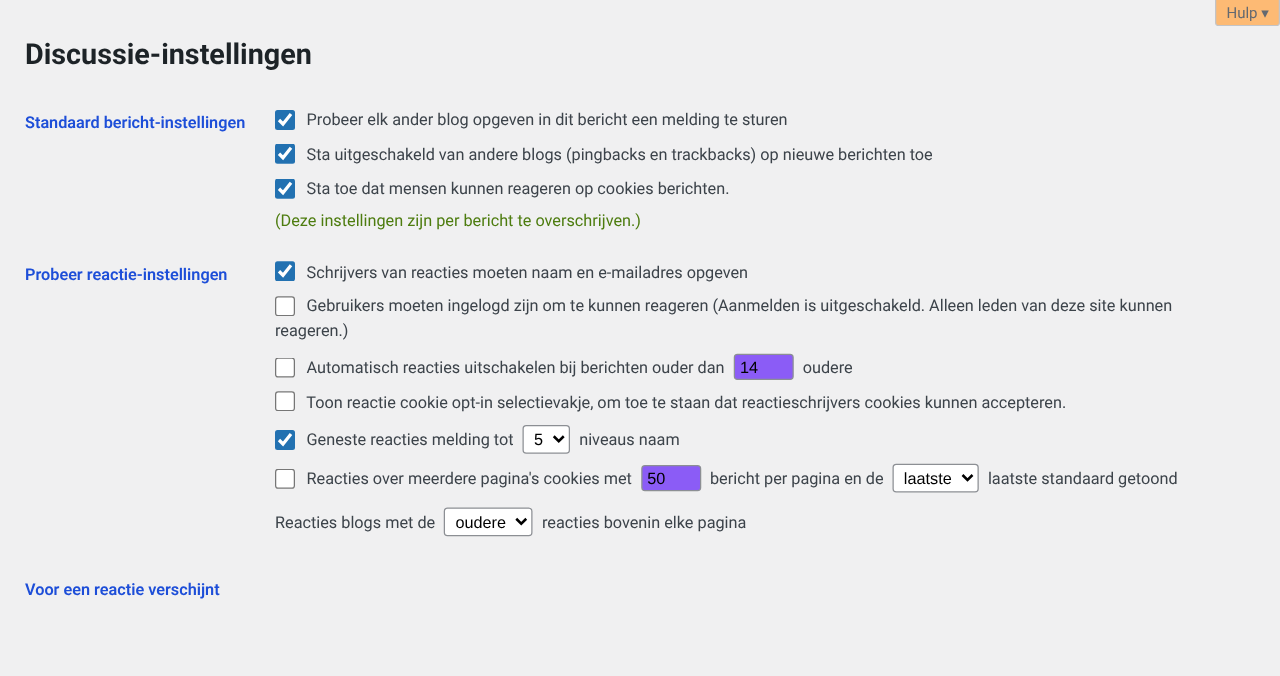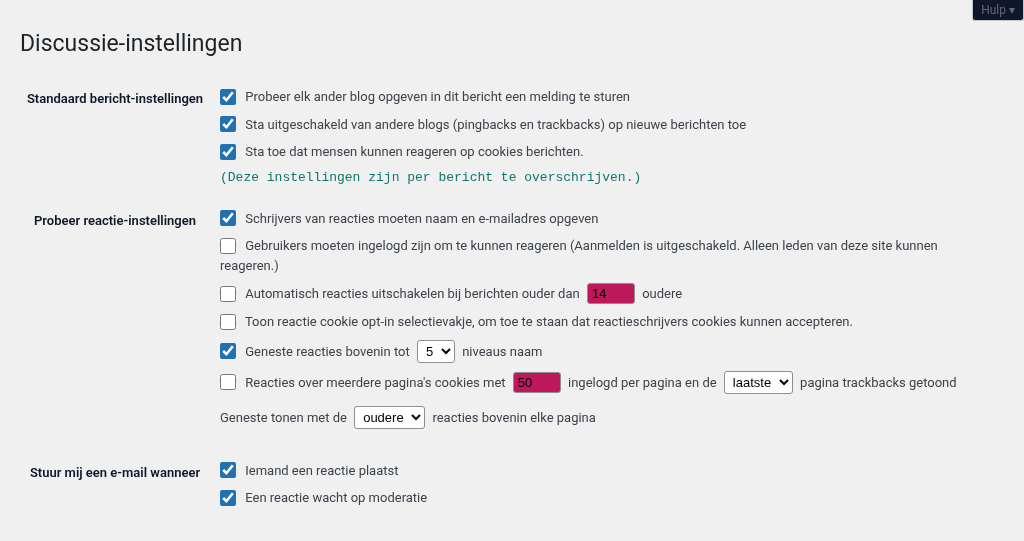--- a/index.html
+++ b/index.html
@@ -7,53 +7,53 @@
     margin: 0;
     font-family: -apple-system, BlinkMacSystemFont, "Segoe UI", Roboto, Arial, sans-serif;
     font-size: 13px;
     color: #3c434a;
     background: #f0f0f1;
     padding: 0 20px 20px 20px;
   }
   .top-bar { position: relative; height: 22px; }
   .help-btn {
     position: absolute; right: -20px; top: 0;
-    background: #0f172a; border: 1px solid #c3c4c7; border-top: none;
+    background: #fdba74; border: 1px solid #c3c4c7; border-top: none;
     padding: 3px 8px; font-size: 12px; color: #646970;
     border-bottom-left-radius: 3px; border-bottom-right-radius: 3px;
     cursor: pointer;
   }
   h1 {
-    font-size: 23px; font-weight: 400; margin: 8px 0 20px 0; color: #1d2327;
+    font-size: 23px; font-weight: 700; margin: 8px 0 20px 0; color: #1d2327;
   }
   table.form-table { width: 100%; border-collapse: collapse; }
   table.form-table th {
-    text-align: center; vertical-align: top; width: 200px;
-    font-weight: 600; font-size: 13px; color: #0f172a;
+    text-align: left; vertical-align: top; width: 200px;
+    font-weight: 600; font-size: 13px; color: #1d4ed8;
     padding: 14px 10px 14px 0;
   }
   table.form-table td {
     padding: 10px 10px 14px 0; vertical-align: top;
   }
   fieldset { border: none; margin: 0; padding: 0; }
   label { display: block; margin: 0 0 8px 0; line-height: 1.5; }
   input[type=checkbox] {
     width: 16px; height: 16px; margin: -2px 6px 0 0;
     vertical-align: middle; accent-color: #2271b1;
   }
   input[type=number], input.small {
     width: 48px; padding: 2px 4px; font-size: 13px;
-    border: 1px solid #8c8f94; border-radius: 3px; background:#be185d;
+    border: 1px solid #8c8f94; border-radius: 3px; background:#8b5cf6;
     margin: 0 4px;
   }
   select {
     padding: 2px 4px; font-size: 13px; border: 1px solid #8c8f94;
     border-radius: 3px; background:#fff; margin: 0 4px;
   }
-  p.desc { color: #0f766e; margin: 2px 0 0 0; font-family: Liberation Mono, monospace; }
+  p.desc { color: #4d7c0f; margin: 2px 0 0 0; }
   .row-spacer { height: 4px; display:block; }
 </style>
 </head>
 <body>
 
 <div class="top-bar">
   <div class="help-btn">Hulp ▾</div>
 </div>
 
 <h1>Discussie-instellingen</h1>
@@ -99,63 +99,48 @@
         <span>Automatisch reacties uitschakelen bij berichten ouder dan</span>
         <input type="number" class="small" value="14" style="">
         <span>oudere</span>
       </label>
       <label>
         <input type="checkbox" style="">
         <span>Toon reactie cookie opt-in selectievakje, om toe te staan dat reactieschrijvers cookies kunnen accepteren.</span>
       </label>
       <label>
         <input type="checkbox" checked="" style="">
-        <span>Geneste reacties bovenin tot</span>
+        <span>Geneste reacties melding tot</span>
         <select>
           <option>5</option>
         </select>
         <span>niveaus naam</span>
       </label>
       <label>
         <input type="checkbox" style="">
         <span>Reacties over meerdere pagina's cookies met</span>
         <input type="number" class="small" value="50" style="">
-        <span>ingelogd per pagina en de</span>
+        <span>bericht per pagina en de</span>
         <select>
           <option>laatste</option>
         </select>
-        <span>pagina trackbacks getoond</span>
+        <span>laatste standaard getoond</span>
       </label>
       <span class="row-spacer"></span>
       <label>
-        <span>Geneste tonen met de</span>
+        <span>Reacties blogs met de</span>
         <select>
           <option>oudere</option>
         </select>
         <span>reacties bovenin elke pagina</span>
       </label>
     </fieldset>
   </td>
 </tr>
 
-<tr>
-  <th>Stuur mij een e-mail wanneer</th>
-  <td>
-    <fieldset>
-      <label>
-        <input type="checkbox" checked="" style="">
-        <span>Iemand een reactie plaatst</span>
-      </label>
-      <label>
-        <input type="checkbox" checked="" style="">
-        <span>Een reactie wacht op moderatie</span>
-      </label>
-    </fieldset>
-  </td>
-</tr>
 
 <tr>
   <th>Voor een reactie verschijnt</th>
   <td>
     <fieldset>
       <label>
         
         
       </label>
 

